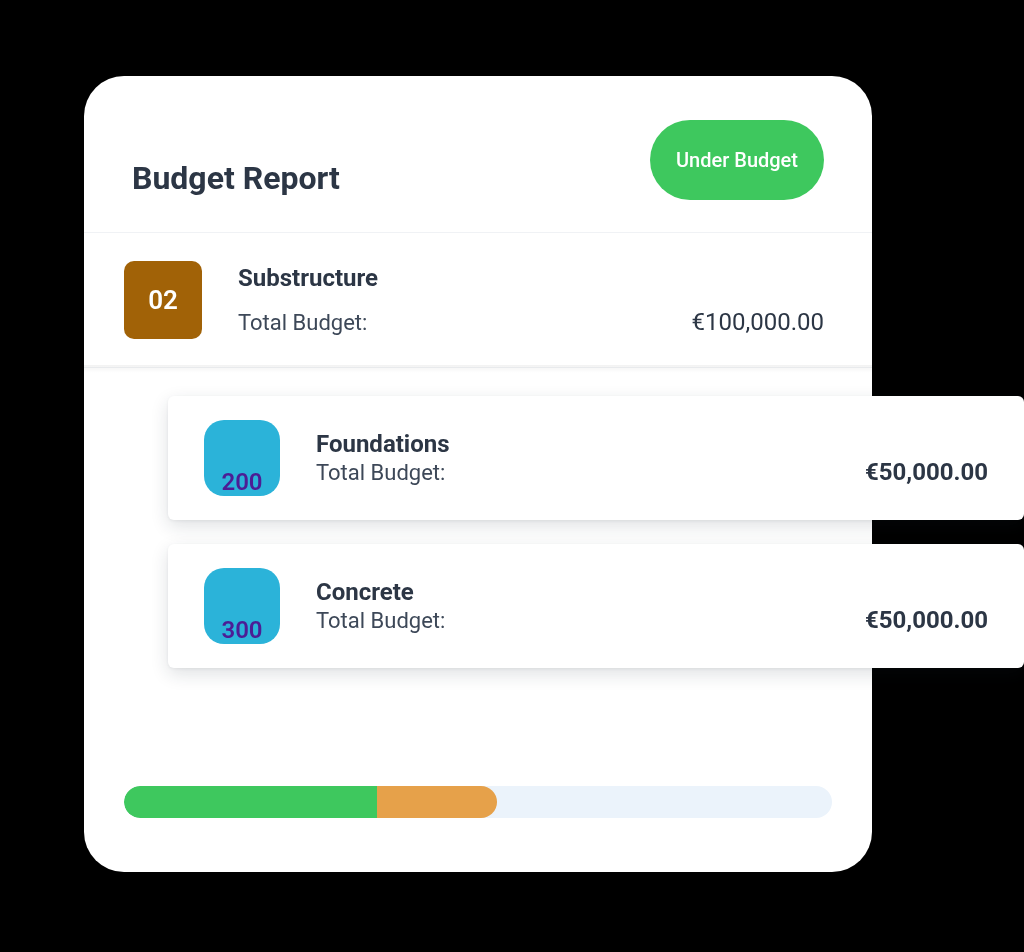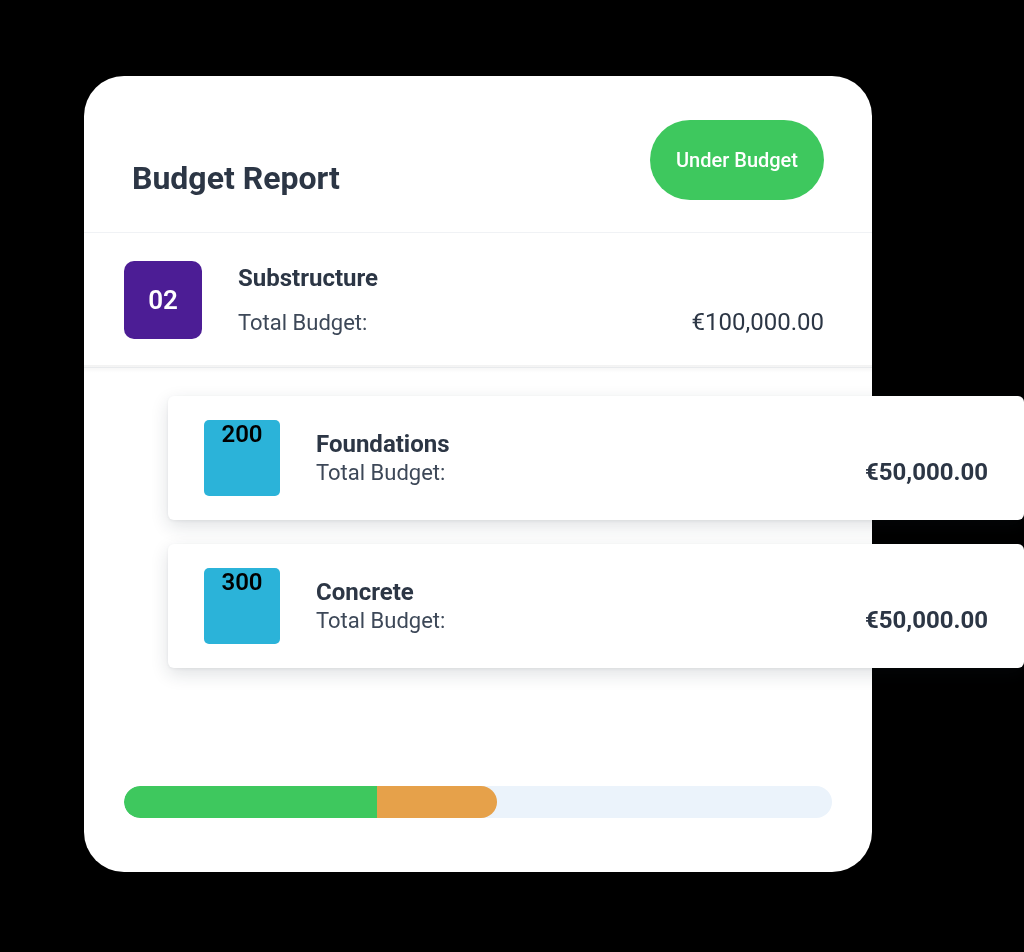--- a/index.html
+++ b/index.html
@@ -66,21 +66,21 @@
       right: -120px;
       bottom: -6px;
       height: 8px;
       background: linear-gradient(to bottom, rgba(0,0,0,0.05), rgba(0,0,0,0));
       pointer-events: none;
     }
 
     .code-box {
       width: 78px;
       height: 78px;
-      background: #4c1d95;
+      background: #a16207;
       border-radius: 10px;
       display: flex;
       align-items: center;
       justify-content: center;
       color: #ffffff;
       font-size: 26px;
       font-weight: 600;
       flex-shrink: 0;
     }
 
@@ -130,25 +130,25 @@
       margin-bottom: 24px;
       display: flex;
       align-items: center;
       padding: 24px 36px;
     }
 
     .sub-code-box {
       width: 76px;
       height: 76px;
       background: #2bb3d9;
-      border-radius: 5px;
-      display: flex;
-      align-items: flex-start;
+      border-radius: 20px;
+      display: flex;
+      align-items: flex-end;
       justify-content: center;
-      color: #000000;
+      color: #4c1d95;
       font-size: 24px;
       font-weight: 600;
       flex-shrink: 0;
     }
 
     .sub-body {
       flex: 1;
       margin-left: 36px;
       display: flex;
       flex-direction: column;

